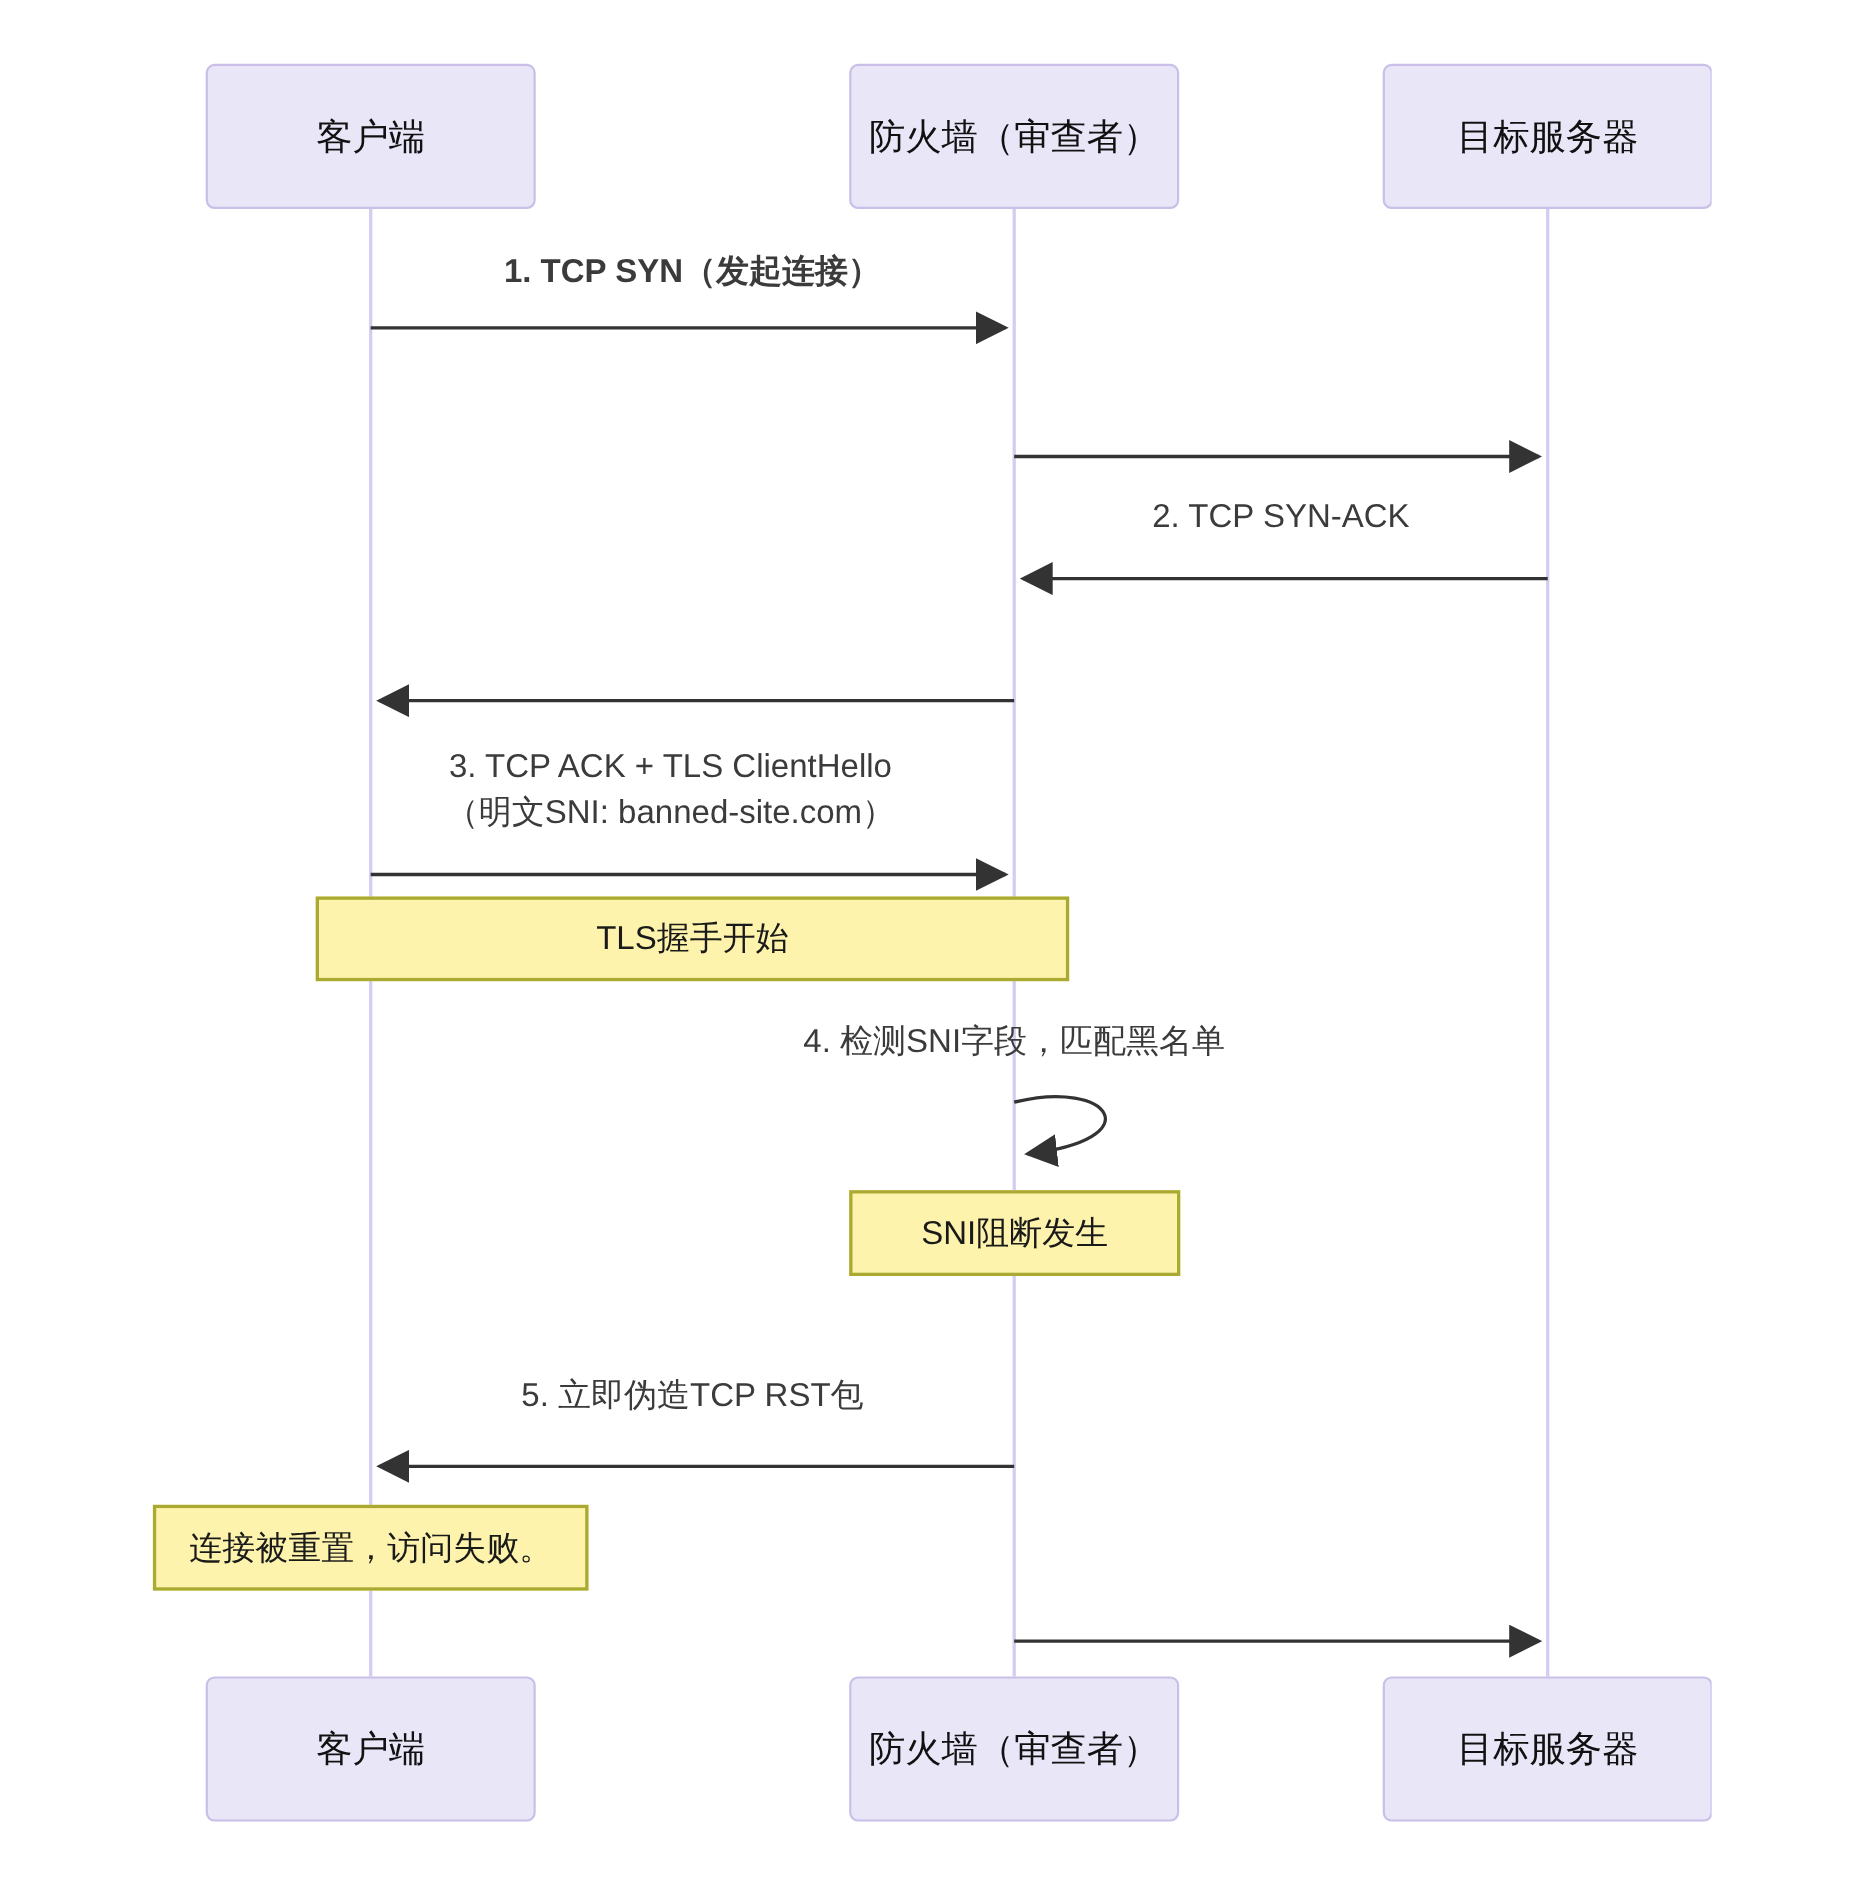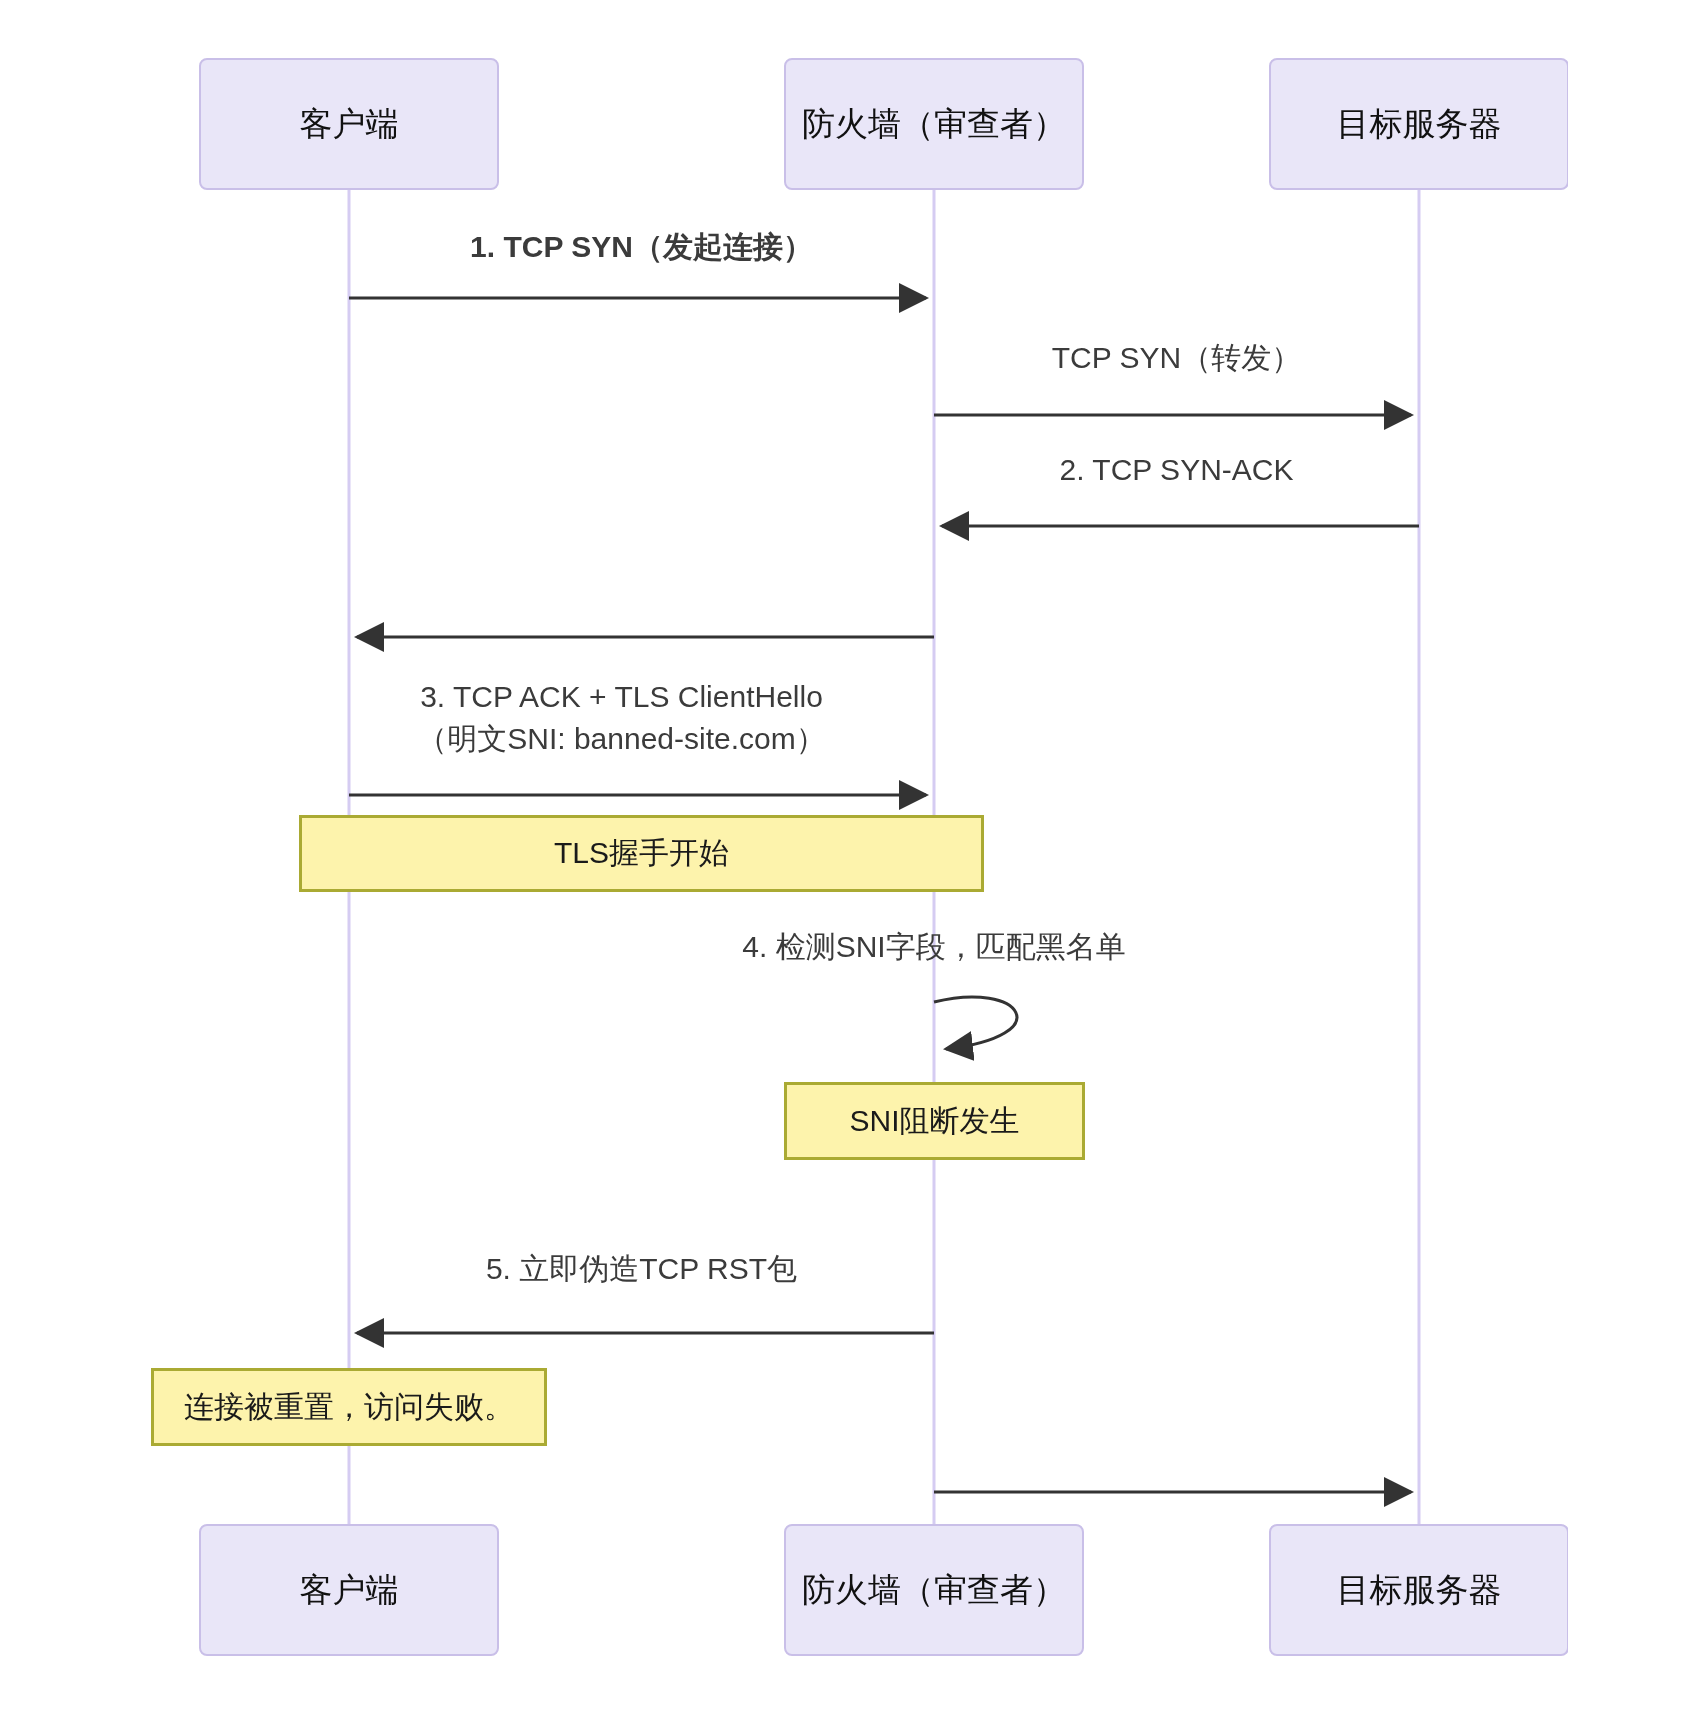--- a/index.html
+++ b/index.html
@@ -14,21 +14,20 @@
     --note-text:#1a1a1a;
   }
   html,body{margin:0;padding:0;background:var(--bg);}
   .canvas{
     position:relative;
     width:1556px;
     height:1712px;
     background:var(--bg);
     font-family:"Liberation Sans","DejaVu Sans",sans-serif;
     overflow:hidden;
-    margin-left:12px;
   }
   .layer{position:absolute;left:0;top:0;}
   .actor{
     position:absolute;
     width:300px;
     height:132px;
     background:var(--actor-fill);
     border:2px solid var(--actor-border);
     border-radius:8px;
     display:flex;
@@ -90,21 +89,20 @@
 
   <div class="actor" style="left:187px;top:58px;">客户端</div>
   <div class="actor" style="left:772px;top:58px;">防火墙（审查者）</div>
   <div class="actor" style="left:1257px;top:58px;">目标服务器</div>
 
   <div class="actor" style="left:187px;top:1524px;">客户端</div>
   <div class="actor" style="left:772px;top:1524px;">防火墙（审查者）</div>
   <div class="actor" style="left:1257px;top:1524px;">目标服务器</div>
 
   <div class="msg" style="left:337px;width:585px;top:226px;font-weight:bold;">1. TCP SYN（发起连接）</div>
-  <div class="msg" style="left:922px;width:485px;top:337px;">TCP SYN（转发）</div>
   <div class="msg" style="left:922px;width:485px;top:449px;">2. TCP SYN-ACK</div>
   <div class="msg" style="left:317px;width:585px;top:676px;">
     <div>3. TCP ACK + TLS ClientHello</div>
     <div>（明文SNI: banned-site.com）</div>
   </div>
   <div class="msg" style="left:622px;width:600px;top:926px;">4. 检测SNI字段，匹配黑名单</div>
   <div class="msg" style="left:337px;width:585px;top:1248px;">5. 立即伪造TCP RST包</div>
 
   <div class="note" style="left:287px;top:815px;width:685px;height:77px;">TLS握手开始</div>
   <div class="note" style="left:772px;top:1082px;width:301px;height:78px;">SNI阻断发生</div>

